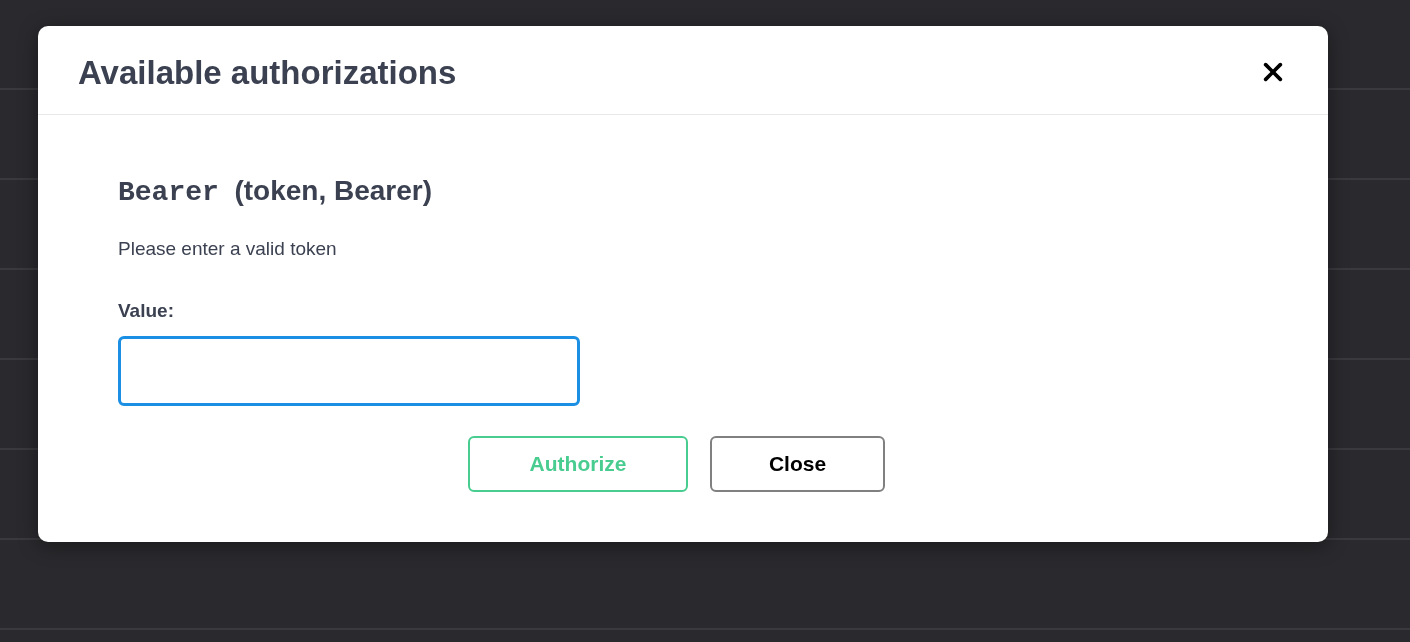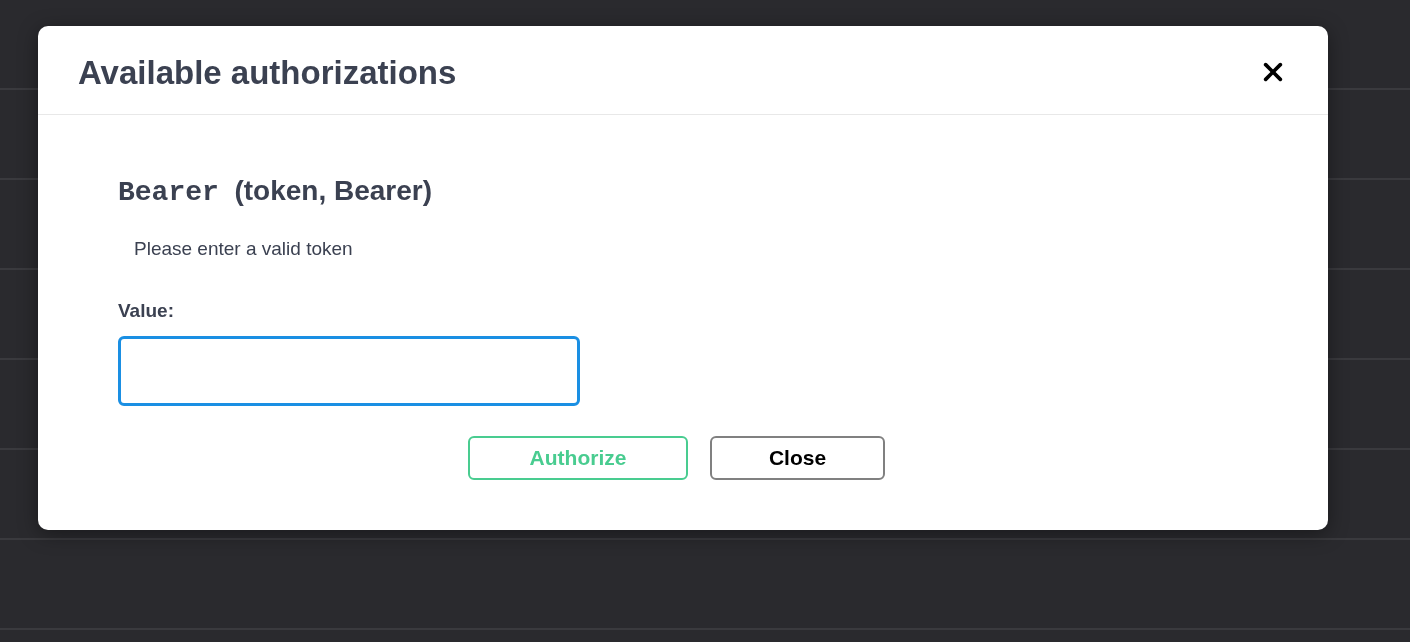--- a/index.html
+++ b/index.html
@@ -86,21 +86,20 @@
     
     .auth-heading .mono {
       font-family: "Courier New", Courier, monospace;
       font-weight: 700;
     }
     
     .auth-description {
       font-size: 19px;
       color: #3b4151;
       margin-bottom: 18px;
-      margin-left: 16px;
     }
     
     .field-label {
       font-size: 19px;
       font-weight: 700;
       color: #3b4151;
       margin-bottom: 14px;
       display: block;
       margin-top: 40px;
     }
@@ -117,21 +116,21 @@
     }
     
     .button-row {
       display: flex;
       gap: 22px;
       margin-top: 30px;
       margin-left: 350px;
     }
     
     .btn {
-      height: 44px;
+      height: 56px;
       padding: 0 42px;
       border-radius: 6px;
       font-size: 21px;
       font-weight: 700;
       cursor: pointer;
       background: #fff;
       display: flex;
       align-items: center;
       justify-content: center;
     }

